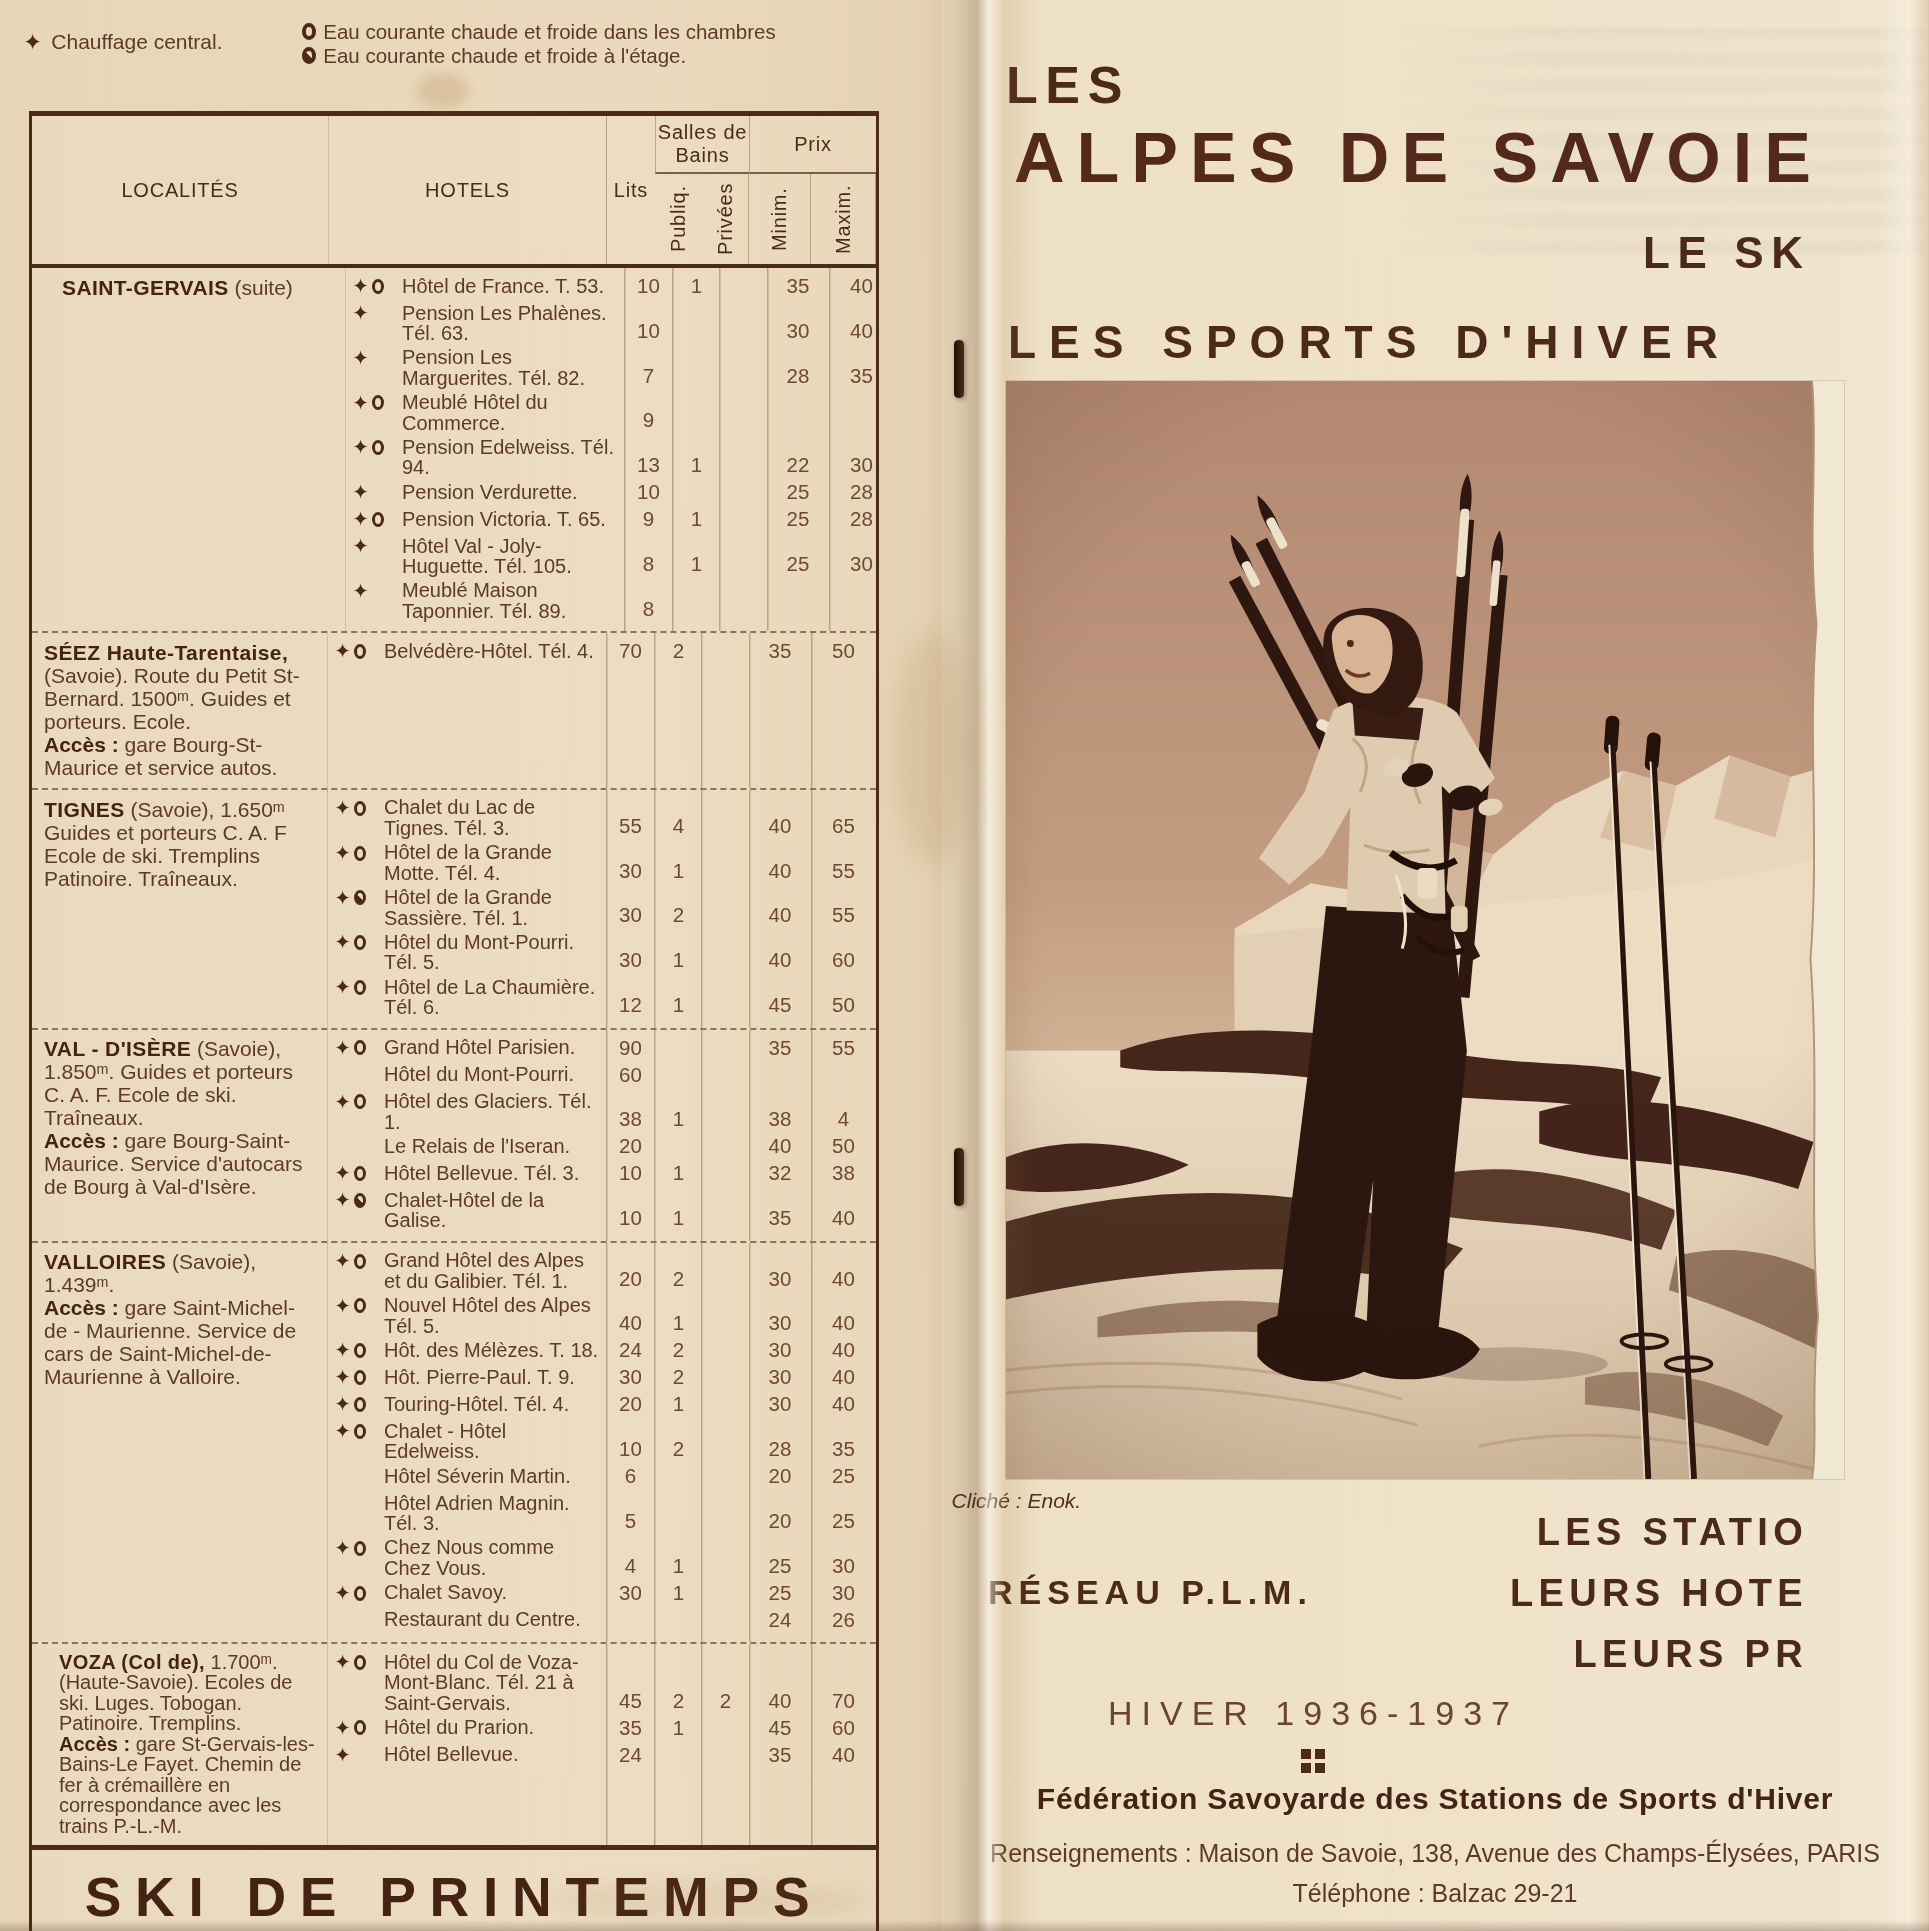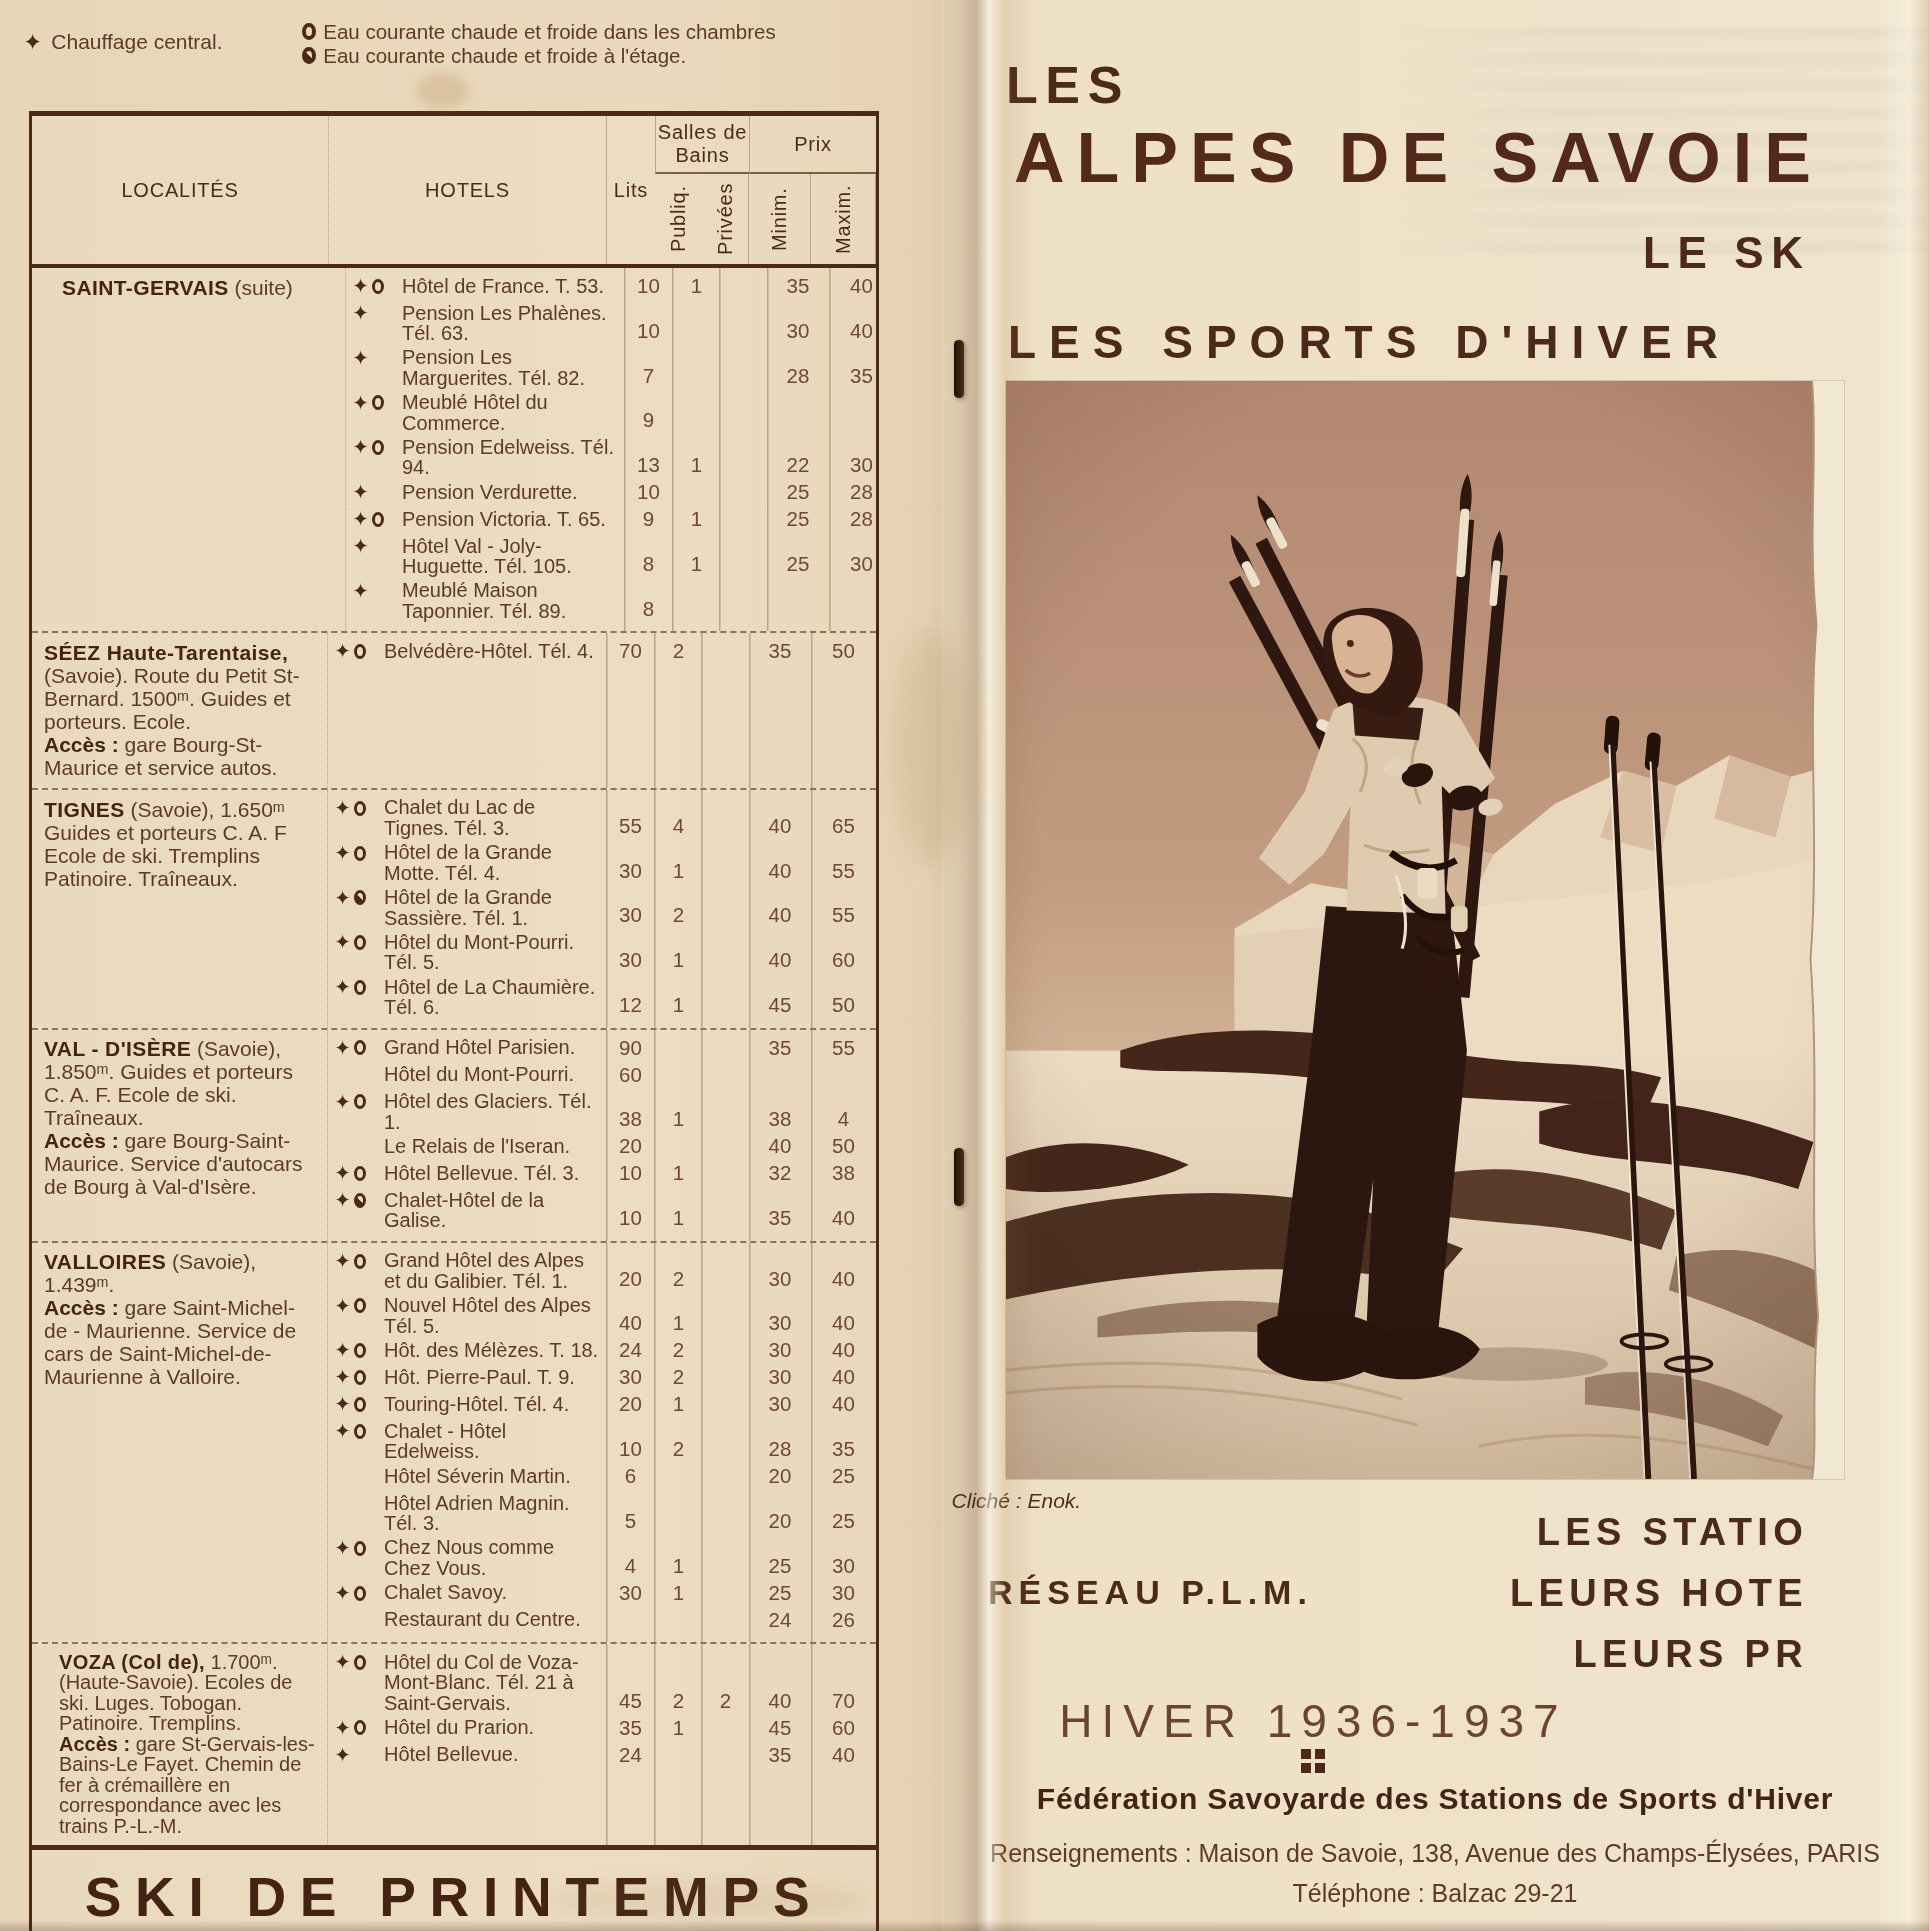--- a/index.html
+++ b/index.html
@@ -98,21 +98,21 @@
   .t-les{position:absolute;left:65px;top:55px;font-size:52px;font-weight:bold;letter-spacing:7.6px;color:var(--ink-dark);}
   .t-alpes{position:absolute;left:73px;top:118px;font-size:70px;font-weight:bold;letter-spacing:12px;color:#53291b;white-space:nowrap;}
   .t-leski{position:absolute;left:702px;top:228px;font-size:44px;font-weight:bold;letter-spacing:7.6px;color:var(--ink-dark);white-space:nowrap;}
   .t-sports{position:absolute;left:67px;top:315px;font-size:46px;font-weight:bold;letter-spacing:13px;color:var(--ink-dark);white-space:nowrap;}
   .photo-frame{position:absolute;left:65px;top:381px;width:838px;height:1098px;box-shadow:0 0 0 0.8px rgba(120,85,60,.25);}
   .photo-frame svg{display:block;width:100%;height:100%;}
   .caption{position:absolute;left:10.6px;top:1489px;font-size:21px;font-style:italic;color:#4f2d1d;}
   .taglines{position:absolute;right:121px;top:1511px;text-align:right;font-size:38px;font-weight:bold;letter-spacing:5.3px;color:var(--ink-dark);}
   .taglines div{margin-bottom:18px;}
   .reseau{position:absolute;left:47px;top:1573px;font-size:34px;font-weight:bold;letter-spacing:6px;color:var(--ink-dark);}
-  .season{position:absolute;left:27px;top:1694px;width:691px;text-align:center;font-size:46px;letter-spacing:9px;color:#6b4332;}
+  .season{position:absolute;left:27px;top:1694px;width:691px;text-align:center;font-size:34px;letter-spacing:9px;color:#6b4332;}
   .ornament{position:absolute;left:360px;top:1749px;display:grid;grid-template-columns:10px 10px;gap:3.8px;}
   .ornament span{width:10px;height:10px;background:var(--ink-dark);}
   .fed-block{position:absolute;left:0;right:0;top:1782px;text-align:center;}
   .fed{font-size:30px;font-weight:bold;color:var(--ink-bold);letter-spacing:0.8px;}
   .rens{font-size:25px;margin-top:23px;color:var(--ink);}
   .tel{font-size:25px;margin-top:10.6px;color:var(--ink);}
 </style>
 </head>
 <body>
 

